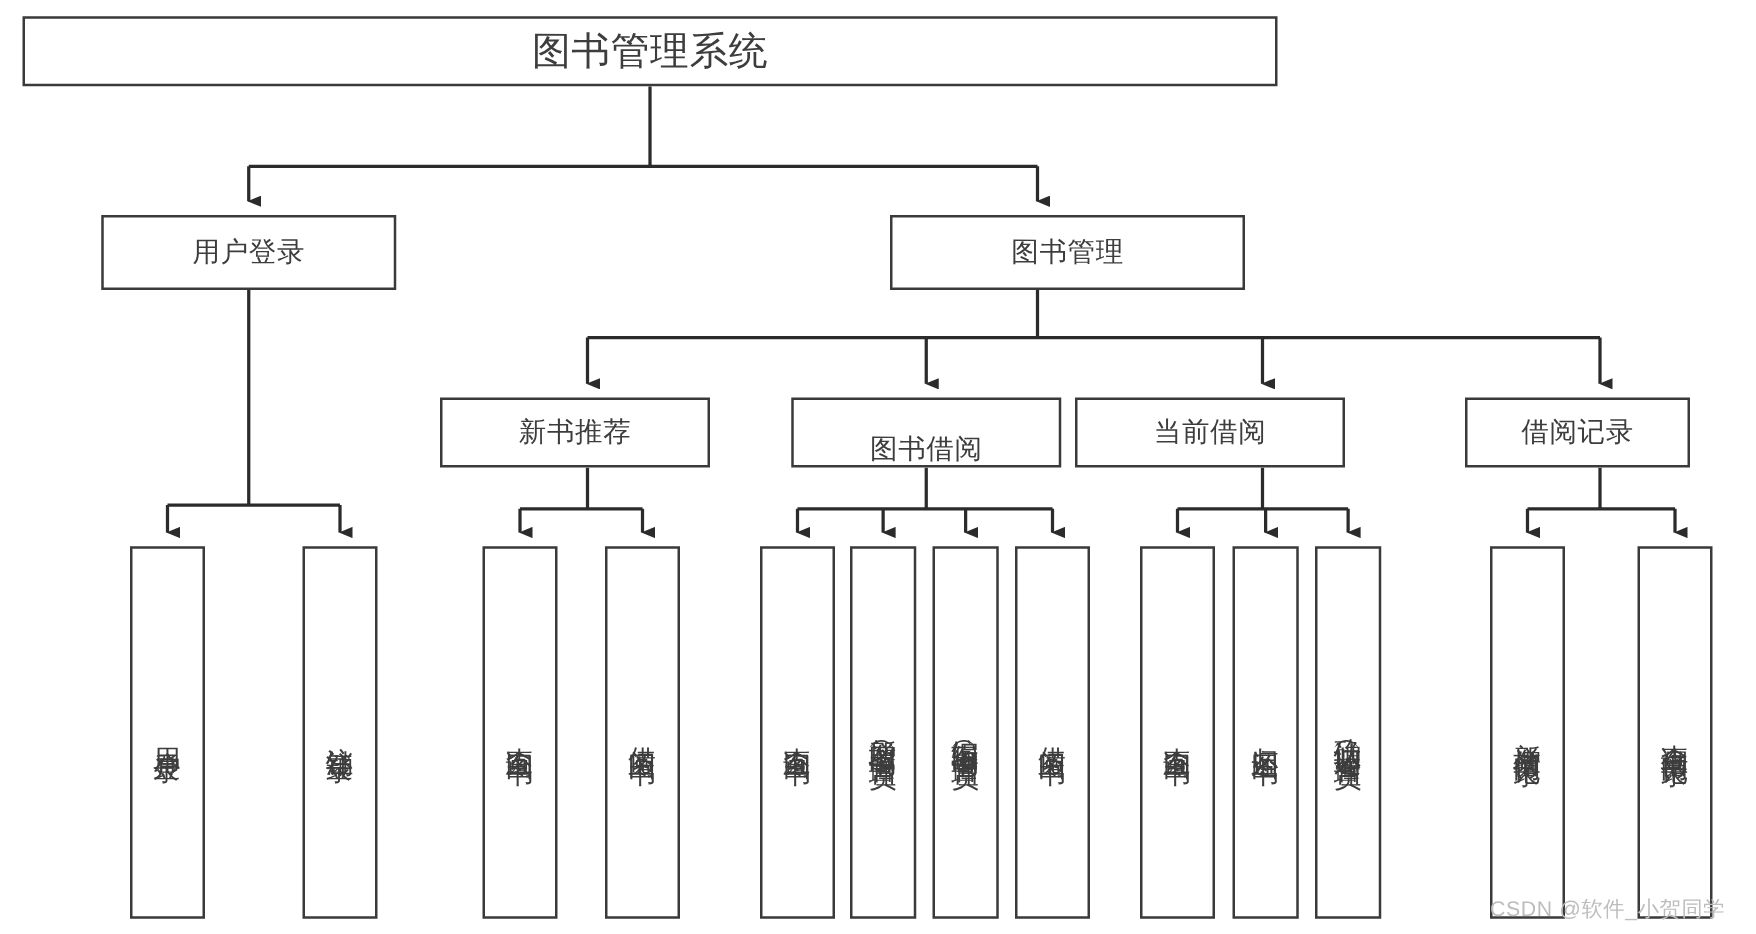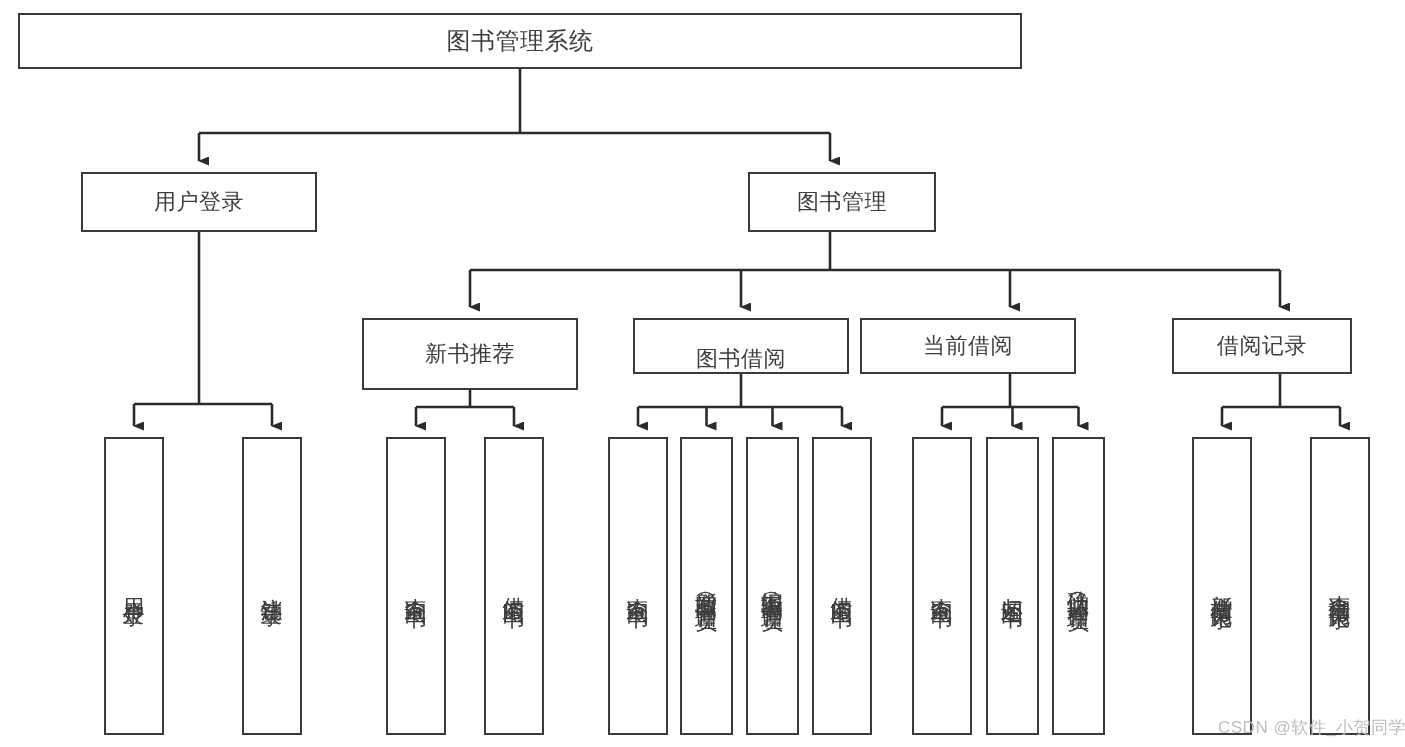--- a/index.html
+++ b/index.html
@@ -40,21 +40,21 @@
     color: #3d3d3d;
     text-align: center;
     line-height: 1.16;
     white-space: pre-line;
     letter-spacing: 0.5px;
   }
   .node.horiz .node-label {
     font-size: 22px;
   }
   .node.root .node-label {
-    font-size: 24px;
+    font-size: 31px;
   }
   .node.vert {
     align-items: center;
     justify-content: center;
   }
   .node.vert .node-label {
     writing-mode: vertical-rl;
     text-orientation: upright;
     font-size: 22px;
     line-height: 1.05;
@@ -118,24 +118,24 @@
       </g>
   </svg>
 
   <div id="node-layer">
       <div class="node horiz root" style="left: 18px; top: 13px; width: 1004px; height: 56px;">
         <span class="node-label">图书管理系统</span>
       </div>
       <div class="node horiz" style="left: 81px; top: 172px; width: 236px; height: 60px;">
         <span class="node-label">用户登录</span>
       </div>
-      <div class="node horiz" style="left: 712px; top: 172px; width: 188px; height: 60px; margin-left: 36px;">
+      <div class="node horiz" style="left: 712px; top: 172px; width: 284px; height: 60px;">
         <span class="node-label">图书管理</span>
       </div>
-      <div class="node horiz" style="left: 362px; top: 318px; width: 216px; height: 72px;">
+      <div class="node horiz" style="left: 352px; top: 318px; width: 216px; height: 56px;">
         <span class="node-label">新书推荐</span>
       </div>
       <div class="node horiz" style="left: 633px; top: 318px; width: 216px; height: 56px; align-items: flex-end;">
         <span class="node-label">图书借阅</span>
       </div>
       <div class="node horiz" style="left: 860px; top: 318px; width: 216px; height: 56px;">
         <span class="node-label">当前借阅</span>
       </div>
       <div class="node horiz" style="left: 1172px; top: 318px; width: 180px; height: 56px;">
         <span class="node-label">借阅记录</span>
@@ -174,14 +174,14 @@
         <span class="node-label">确认归还（管理员）</span>
       </div>
       <div class="node vert" style="left: 1192px; top: 437px; width: 60px; height: 298px;">
         <span class="node-label">新增借阅记录</span>
       </div>
       <div class="node vert" style="left: 1310px; top: 437px; width: 60px; height: 298px;">
         <span class="node-label">查询借阅记录</span>
       </div>
     </div>
 
-  <div class="watermark" style="left:1192px; top:716px;margin-left:26px;">CSDN @软件_小贺同学</div>
+  <div class="watermark" style="left:1192px; top:716px;">CSDN @软件_小贺同学</div>
 </div>
 
 </body></html>

